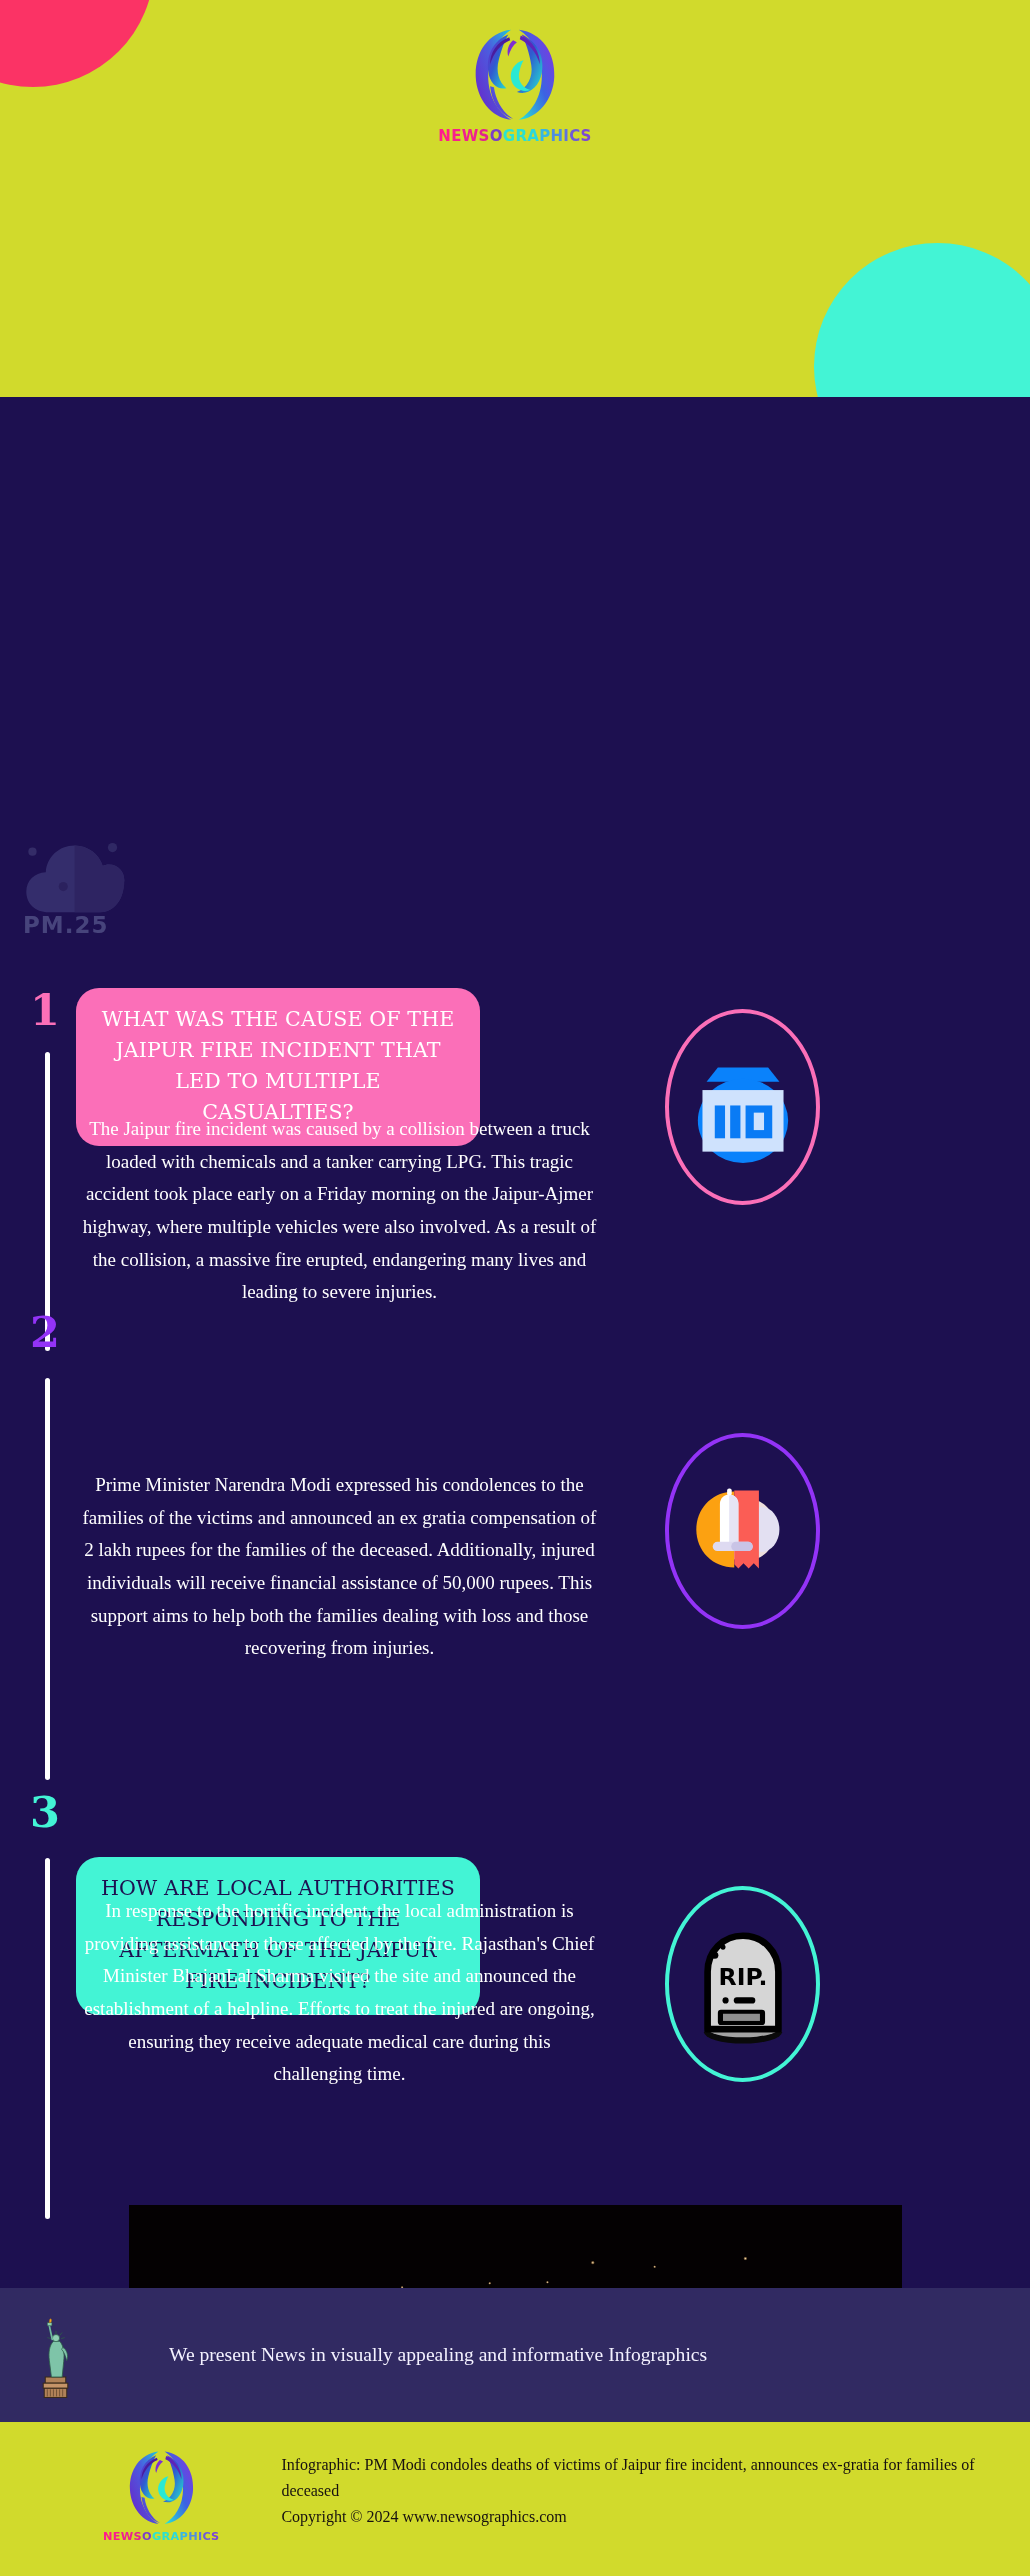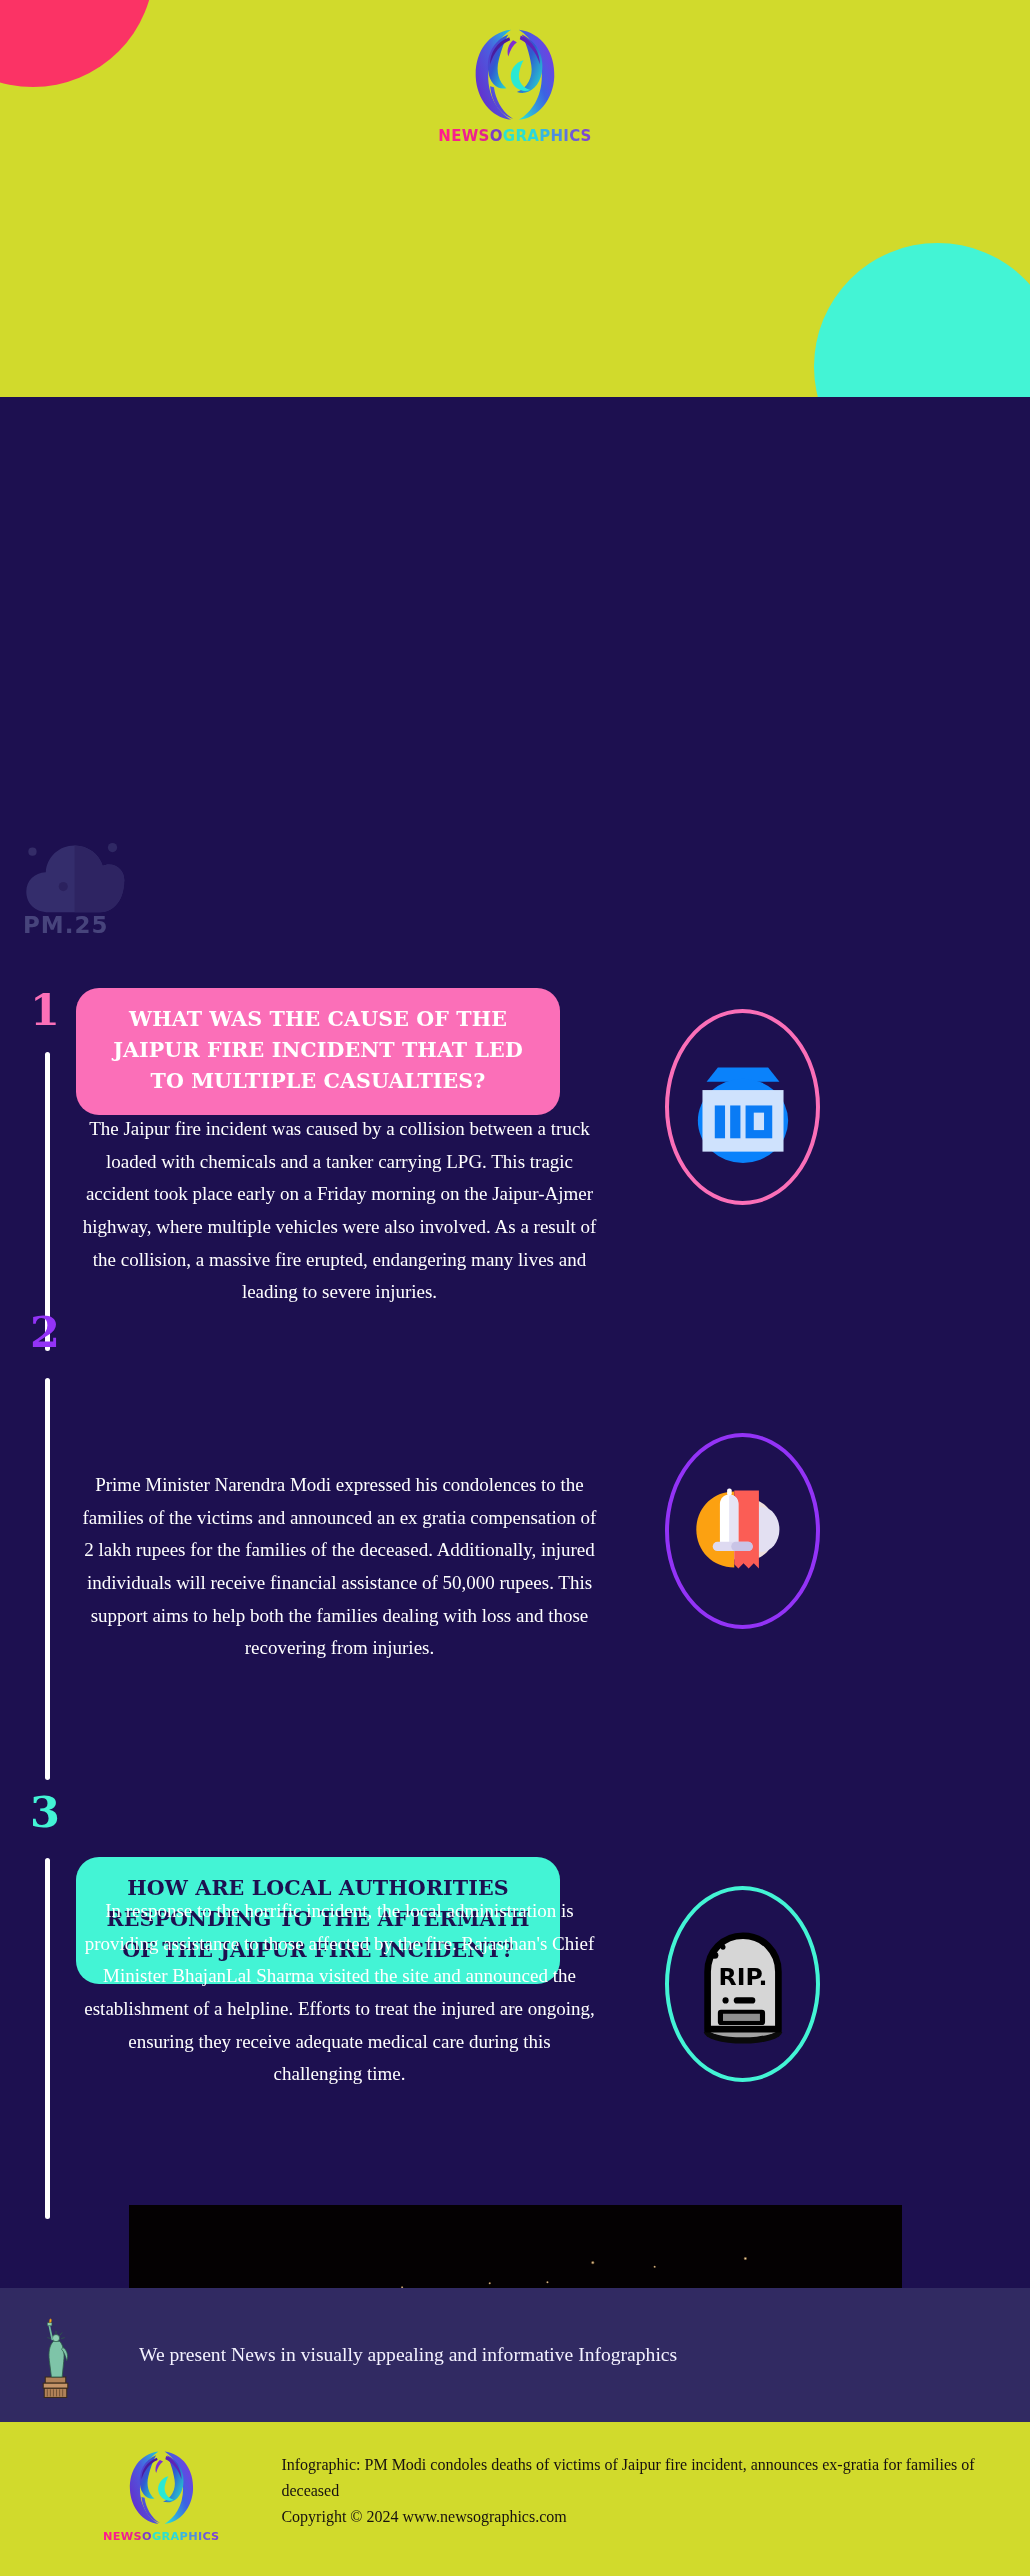--- a/index.html
+++ b/index.html
@@ -109,25 +109,25 @@
     left:30px;
     font-family:"DejaVu Serif", serif;
     font-weight:bold;
     font-size:43px;
     line-height:0.85;
   }
 
   .qpill {
     position:absolute;
     left:76px;
-    width:484px;
+    width:404px;
     border-radius:23px;
     padding:15.5px 21.6px 17.5px 21.6px;
     font-family:"DejaVu Serif", serif;
-    font-weight:bold;
+    font-weight:normal;
     font-size:20.6px;
     line-height:1.52;
     letter-spacing:0.1px;
   }
 
   .qbody {
     position:absolute;
     left:82px;
     width:515px;
     color:#ffffff;
@@ -160,21 +160,21 @@
     position:relative;
     width:1030px;
     height:134px;
     background:#312a62;
     display:flex;
     align-items:center;
     overflow:hidden;
   }
   .tagline-strip .liberty { margin-left:34px; width:43px; height:88px; }
   .tagline-text {
-    margin-left:62px;
+    margin-left:92px;
     color:#f4f2ff;
     font-family:"Liberation Serif", serif;
     font-size:19.6px;
   }
 
   
   .footer {
     position:relative;
     width:1030px;
     height:206px;

